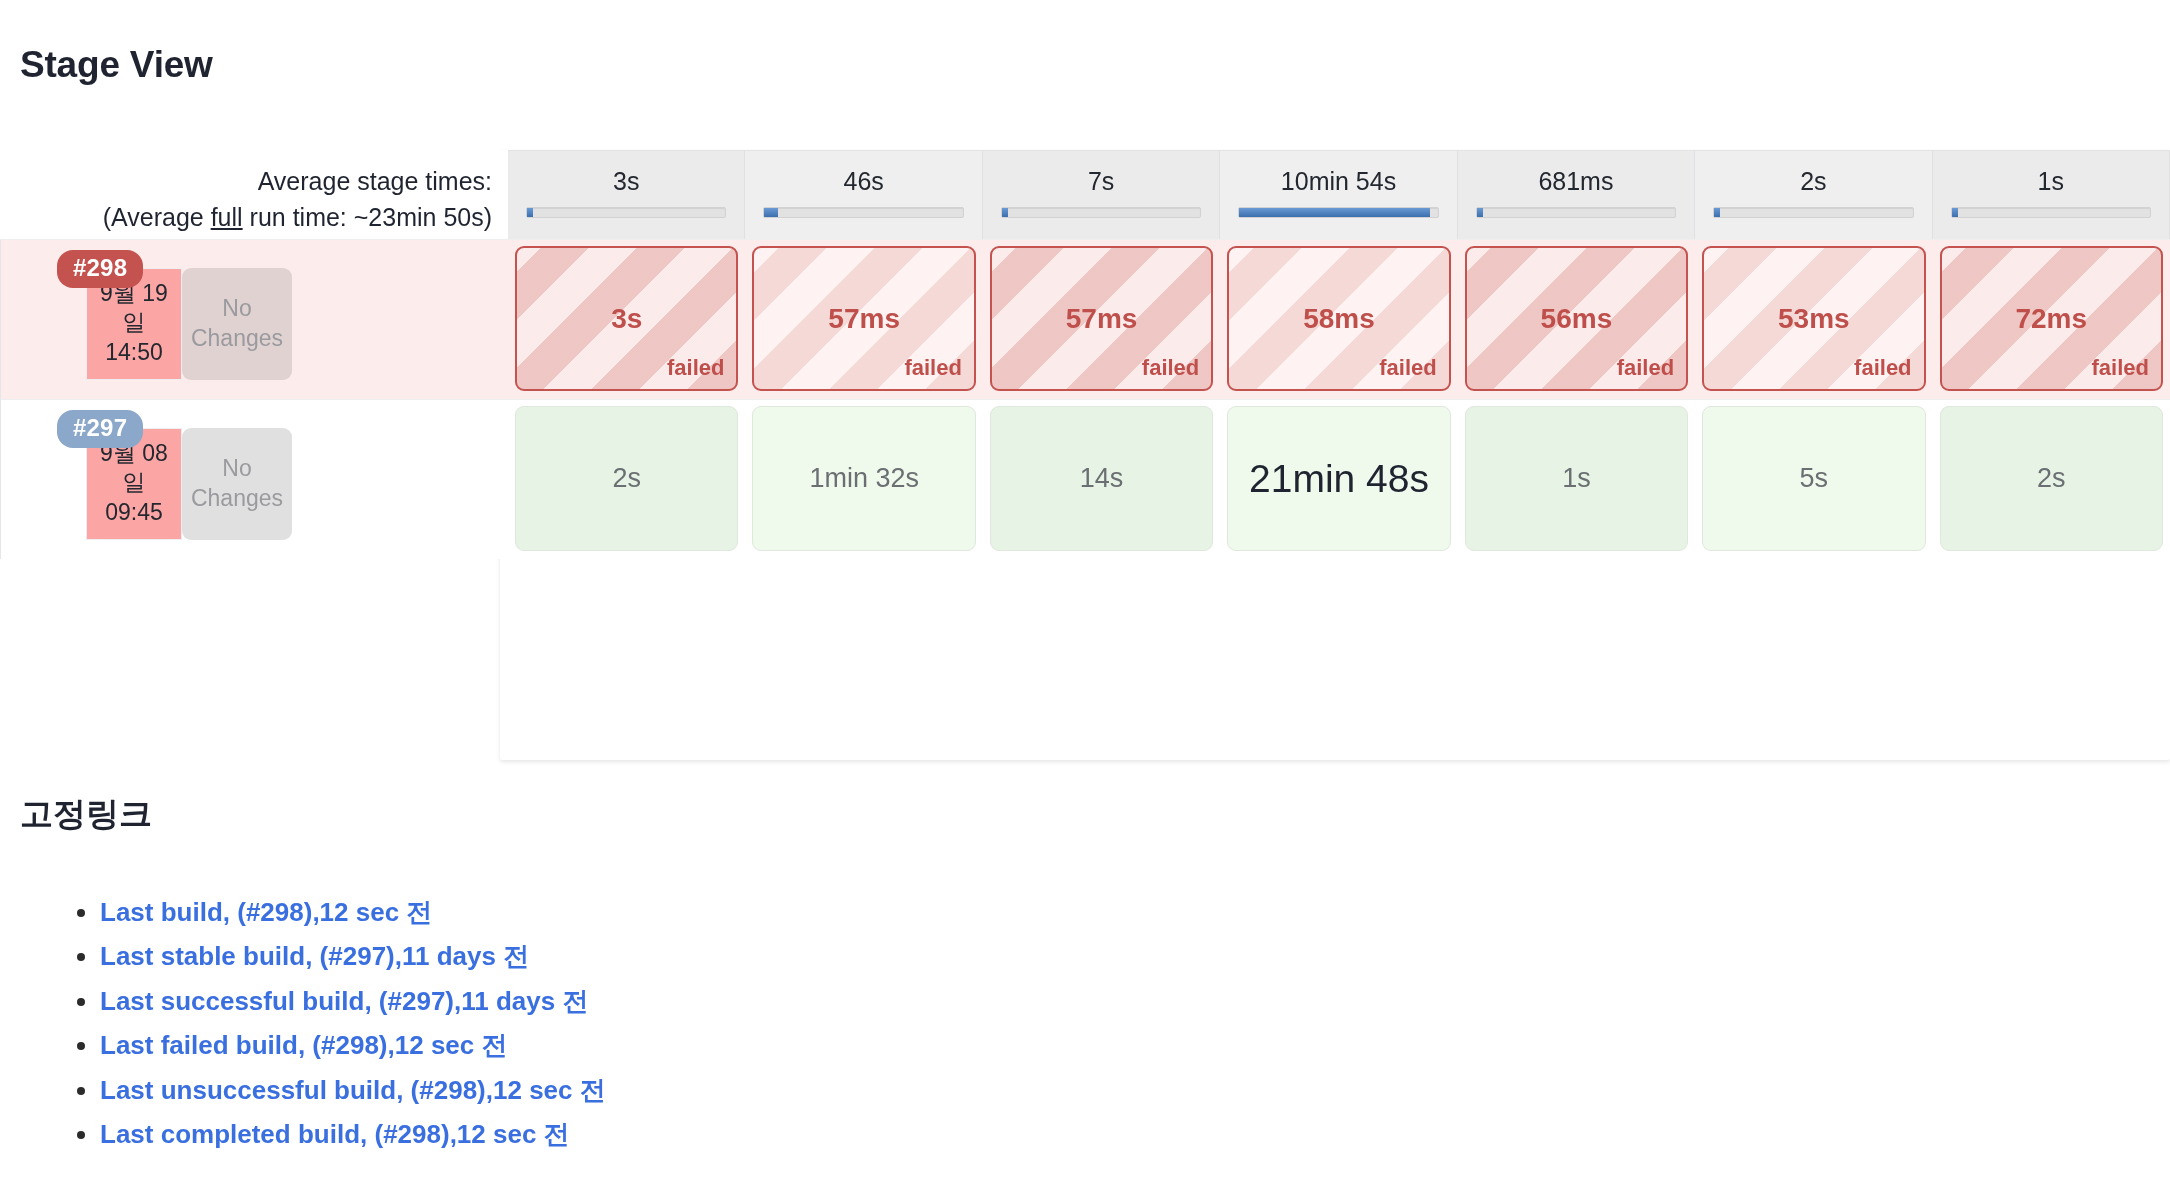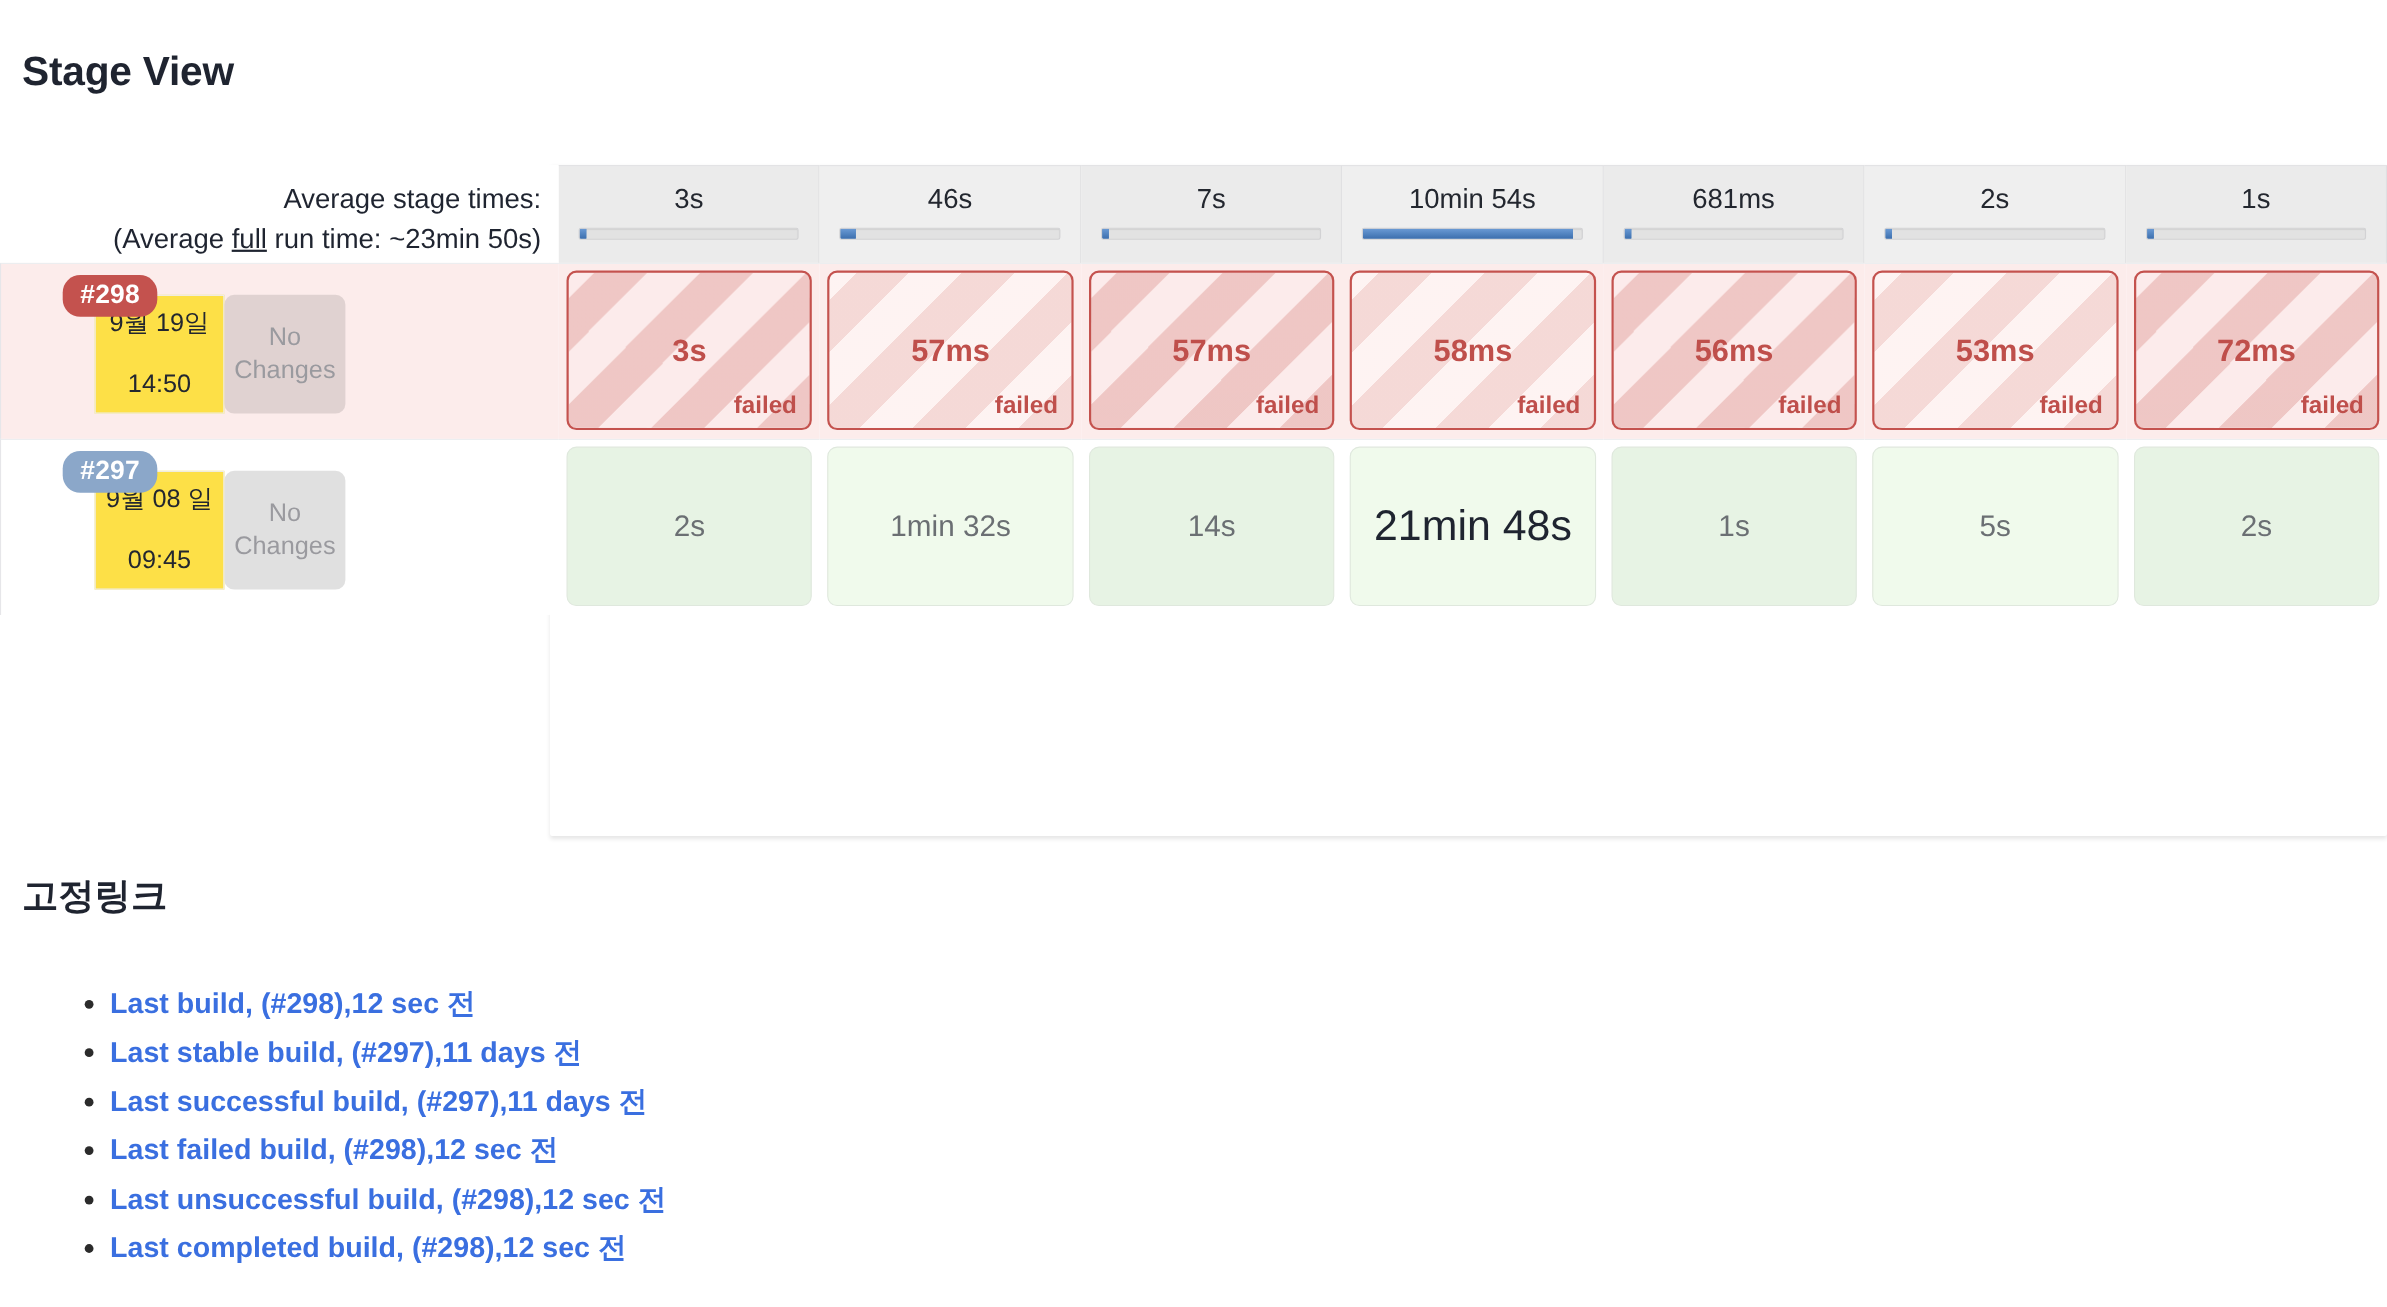--- a/index.html
+++ b/index.html
@@ -142,23 +142,23 @@
   .build-badge.ok  { background: #8ba7c9; }
 
   .meta-inner {
     position: absolute;
     left: 85px;
     top: 28px;
     display: flex;
     align-items: stretch;
   }
   .date-box {
-    background: #fde047;
+    background: #fca5a5;
     border: 1px solid #eeeef1;
-    width: 118px;
+    width: 96px;
     min-height: 108px;
     padding: 10px 8px 12px 8px;
     box-sizing: border-box;
     display: flex;
     flex-direction: column;
     justify-content: space-between;
     align-items: center;
     text-align: center;
     font-size: 23px;
     color: #23272f;

